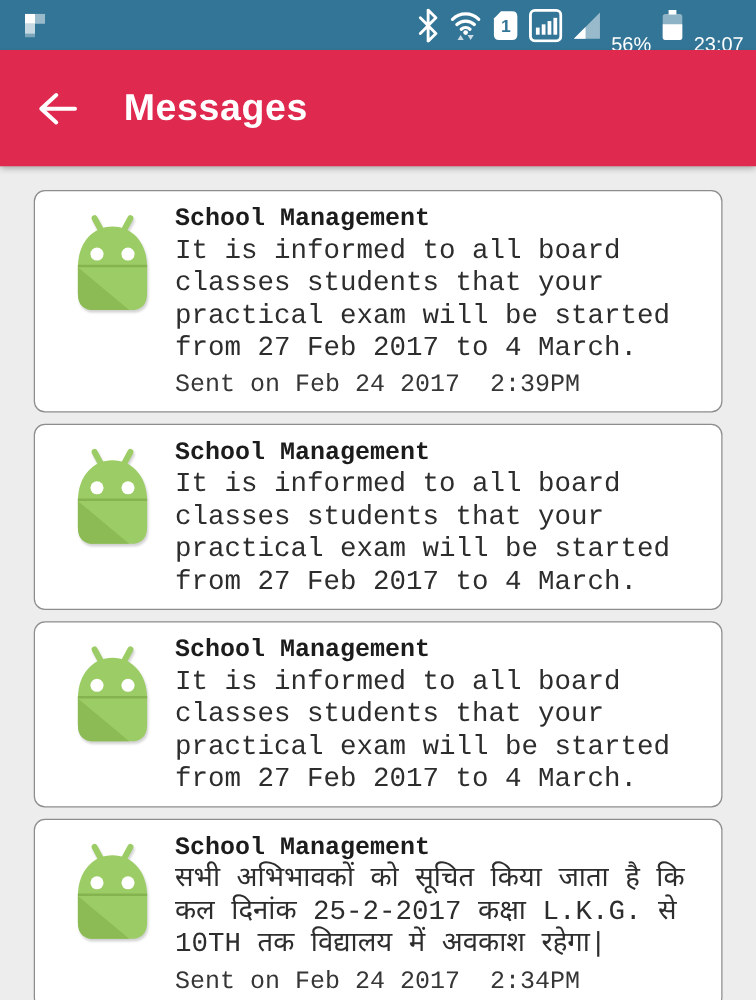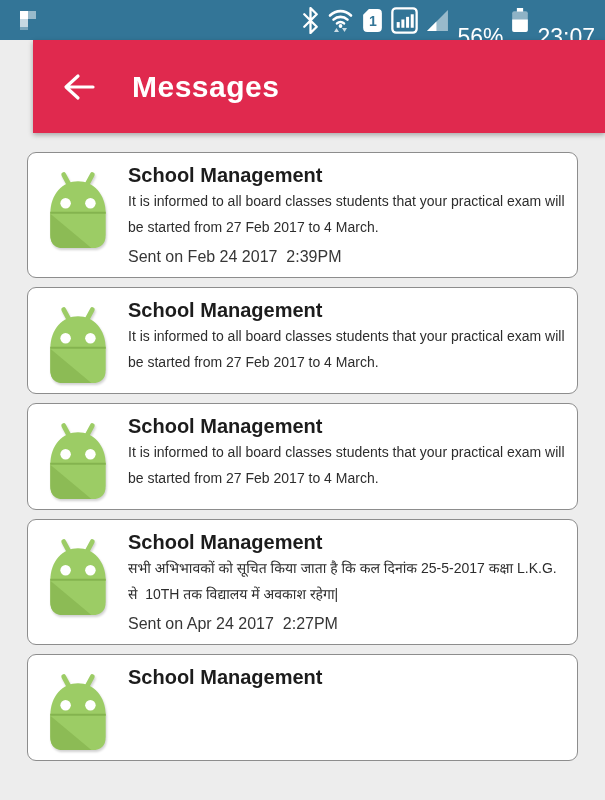--- a/index.html
+++ b/index.html
@@ -9,44 +9,44 @@
     background:#ededed; overflow:hidden;
   }
 
   
   .status-bar {
     height:40px; background:#337597; display:flex;
     align-items:center; justify-content:space-between;
     padding:0 10px 0 20px; color:#fff;
   }
   .sb-right { display:flex; align-items:center; gap:8px; }
-  .sb-text { font-size:23px; font-weight:400; letter-spacing:0; line-height:40px;margin-top:34px; }
+  .sb-text { font-size:16px; font-weight:400; letter-spacing:0; line-height:40px;margin-top:34px; }
   .sb-icon { display:block; }
 
   
   .app-bar {
     height:93px; background:#e0294e; display:flex; align-items:center;
-    box-shadow:0 2px 5px rgba(0,0,0,.30); position:relative; z-index:2;margin-left:33px;
+    box-shadow:0 2px 5px rgba(0,0,0,.30); position:relative; z-index:2;
   }
   .back-btn { margin-left:27px; width:38px; height:34px; display:flex;
     align-items:center; justify-content:center; cursor:pointer; }
   .app-title { color:#fff; font-size:30px; font-weight:bold; margin-left:34px; letter-spacing:.5px; }
 
   
   .list { padding-top:19px; display:flex; flex-direction:column; gap:9px; align-items:center; }
   .card {
     width:551px; background:#fff; border:1px solid #8d8d8d; border-radius:9px;
-    display:flex; align-items:flex-start; padding:10px 10px 8px 0; cursor:pointer;
+    display:flex; align-items:flex-start; padding:10px 10px 8px 12px; cursor:pointer;font-family:Liberation Mono, monospace;
   }
   .avatar { flex:0 0 100px; display:flex; justify-content:center; padding-top:3px; }
   .droid { filter:drop-shadow(1px 2px 1px rgba(0,0,0,.18)); }
   .content { flex:1; min-width:0; }
   .msg-title { font-size:20px; font-weight:bold; color:#1c1c1c; line-height:25px; }
-  .msg-body  { font-size:14px; color:#2d2d2d; line-height:26px; max-width:456px; white-space:pre-wrap; }
-  .msg-sent  { font-size:16px; color:#363636; line-height:24px; margin-top:5px; white-space:pre; }
+  .msg-body  { font-size:22px; color:#2d2d2d; line-height:26px; max-width:456px; white-space:pre-wrap; }
+  .msg-sent  { font-size:20px; color:#363636; line-height:24px; margin-top:5px; white-space:pre; }
 </style>
 </head>
 <body>
 
 <div class="screen">
 
   <div class="status-bar">
     <svg class="sb-icon" width="17" height="19" viewBox="0 0 17 19">
       <rect x="0" y="0" width="8" height="8" fill="#ffffff"></rect>
       <rect x="8" y="0" width="8" height="8" fill="rgba(255,255,255,0.5)"></rect>
@@ -168,22 +168,22 @@
           <path d="M9,50 C9,29 22,16 38,16 C54,16 67,29 67,50 Z" fill="#9CCC65"></path>
           <path d="M9,48 H67 V72 Q67,86 53,86 H23 Q9,86 9,72 Z" fill="#9CCC65"></path>
           <path d="M9,50 L52,86 H23 Q9,86 9,72 Z" fill="#8CBB55"></path>
           <line x1="9" y1="49" x2="67" y2="49" stroke="#7FAE4A" stroke-width="2" opacity="0.8"></line>
           <circle cx="25" cy="39" r="5.5" fill="#fff"></circle>
           <circle cx="51" cy="39" r="5.5" fill="#fff"></circle>
         </svg>
       </div>
       <div class="content">
         <div class="msg-title">School Management</div>
-        <div class="msg-body">सभी अभिभावकों को सूचित किया जाता है कि कल दिनांक 25-5-2017 कक्षा L.K.G. से  10TH तक विद्यालय में अवकाश रहेगा|</div>
-        <div class="msg-sent">Sent on Apr 24 2017  2:27PM</div>
+        <div class="msg-body">सभी अभिभावकों को सूचित किया जाता है कि कल दिनांक 25-2-2017 कक्षा L.K.G. से  10TH तक विद्यालय में अवकाश रहेगा|</div>
+        <div class="msg-sent">Sent on Feb 24 2017  2:34PM</div>
       </div>
     </div>
 
     <div class="card">
       <div class="avatar">
         <svg class="droid" width="74" height="84" viewBox="0 0 76 88">
           <line x1="23" y1="9" x2="30" y2="22" stroke="#9CCC65" stroke-width="5" stroke-linecap="round"></line>
           <line x1="53" y1="9" x2="46" y2="22" stroke="#9CCC65" stroke-width="5" stroke-linecap="round"></line>
           <path d="M9,50 C9,29 22,16 38,16 C54,16 67,29 67,50 Z" fill="#9CCC65"></path>
           <path d="M9,48 H67 V72 Q67,86 53,86 H23 Q9,86 9,72 Z" fill="#9CCC65"></path>

